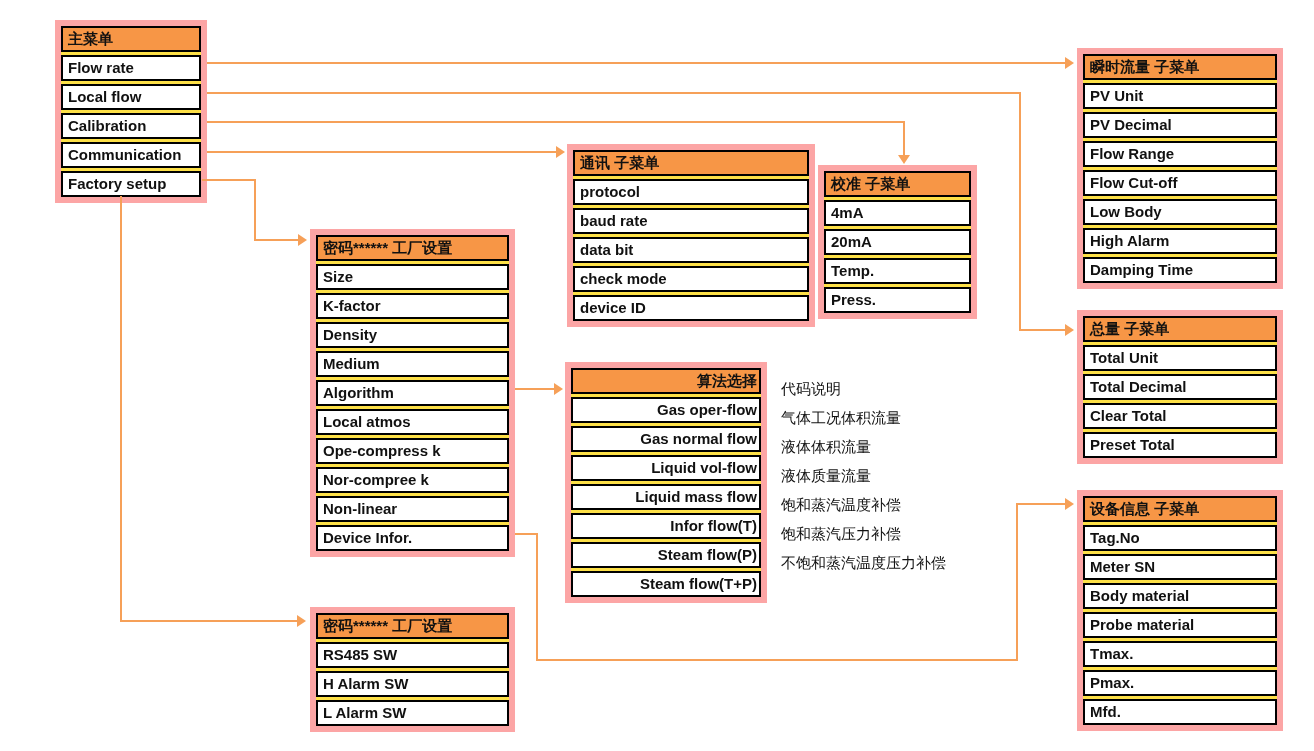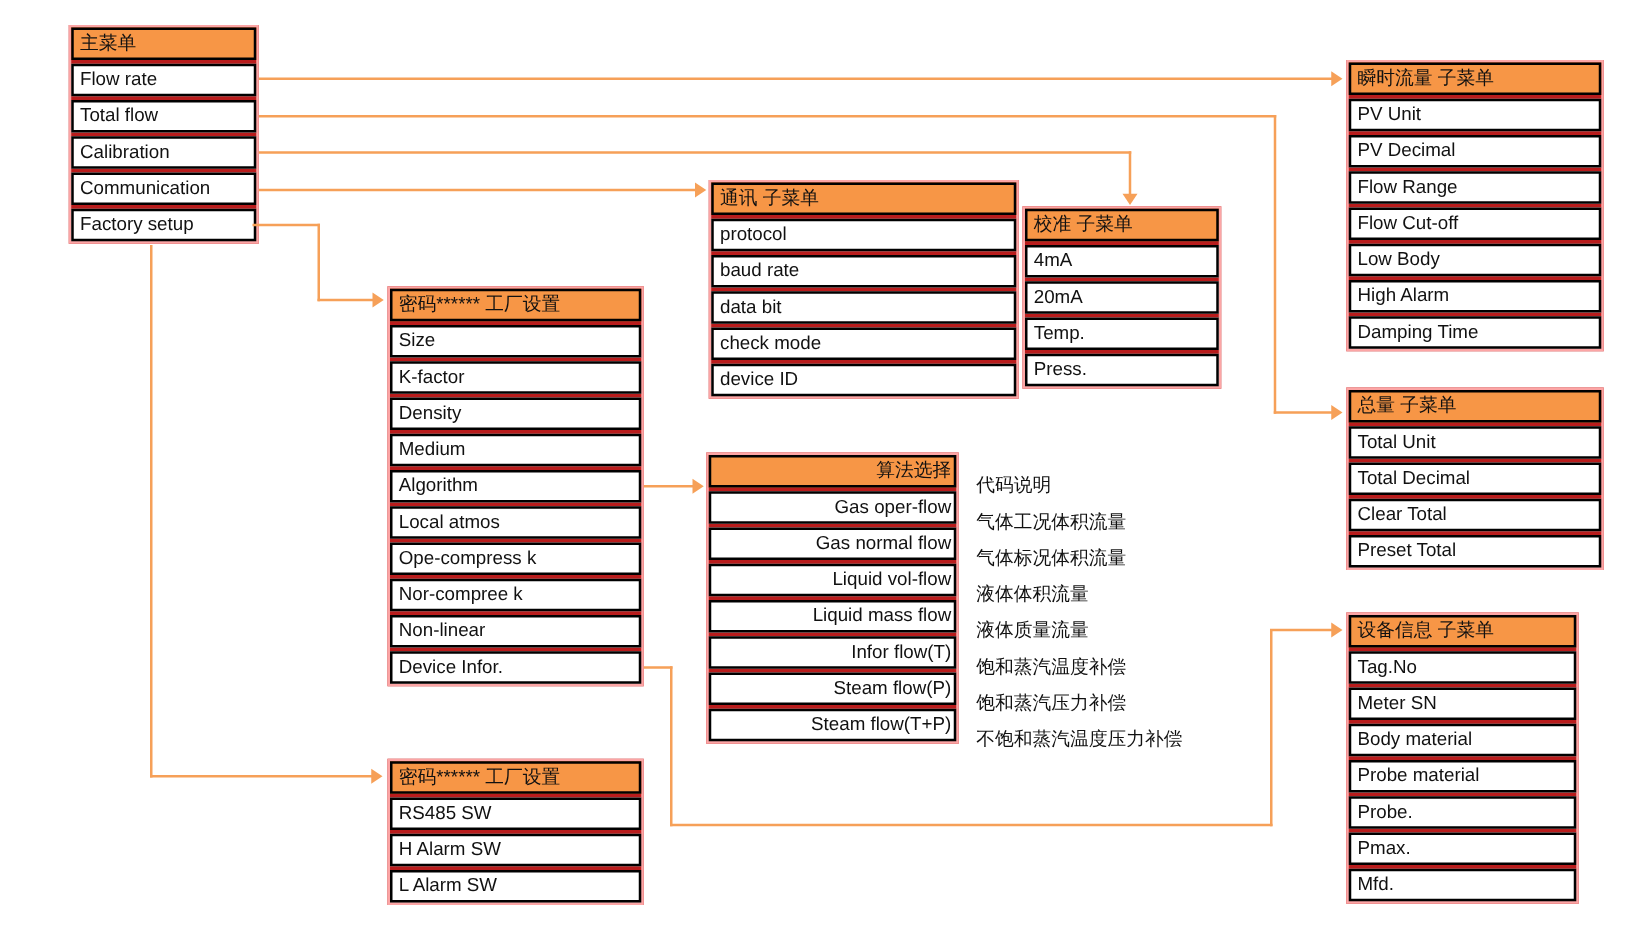--- a/index.html
+++ b/index.html
@@ -1,39 +1,39 @@
 <!DOCTYPE html>
 <html><head>
 <meta charset="utf-8">
 <style>
   html,body { margin:0; padding:0; background:#ffffff; }
   #canvas {
     position:relative; width:1314px; height:751px; background:#ffffff;
     font-family:"Liberation Sans","DejaVu Sans",sans-serif;
     font-size:15px; color:#111; overflow:hidden;
   }
-  .box { position:absolute; border:2px solid #fca5a5; background:#b91c1c; box-sizing:border-box; }
+  .box { position:absolute; border:6px solid #fca5a5; background:#fde047; box-sizing:border-box;font-weight:bold; }
   .cell {
     border:2px solid #000; height:26px; line-height:22px;
     padding:0 2px 0 5px; margin:3px 0 0 0; box-sizing:border-box;
     background:#fff; overflow:hidden; white-space:nowrap;
   }
   .cell:first-child { margin-top:0; }
   .cell.header { background:#F79646; }
 
   
   .b-main     { left:55px;   top:20px;  width:152px; }
   .b-factory  { left:310px;  top:229px; width:205px; }
   .b-factory2 { left:310px;  top:607px; width:205px; }
   .b-comm     { left:567px;  top:144px; width:248px; }
   .b-calib    { left:818px;  top:165px; width:159px; }
   .b-algo     { left:565px;  top:362px; width:202px;text-align:right; }
   .b-inst     { left:1077px; top:48px;  width:206px; }
   .b-total    { left:1077px; top:310px; width:206px; }
-  .b-device   { left:1077px; top:490px; width:186px; }
+  .b-device   { left:1077px; top:490px; width:206px; }
 
   
   .desc { position:absolute; left:781px; top:374px; width:270px; }
   .desc-row { height:29px; line-height:29px; white-space:nowrap; }
 
   
   .ln { position:absolute; background:#F6A058; }
   .ar { position:absolute; width:0; height:0;
         border-top:6px solid transparent; border-bottom:6px solid transparent;
         border-left:9px solid #F6A058; }
@@ -69,21 +69,21 @@
   .h5-ar{left:1065px;top:498px}
 </style>
 </head>
 <body>
 
 <div id="canvas">
 
   <div class="box b-main">
       <div class="cell header">主菜单</div>
       <div class="cell">Flow rate</div>
-      <div class="cell">Total flow</div>
+      <div class="cell">Local flow</div>
       <div class="cell">Calibration</div>
       <div class="cell">Communication</div>
       <div class="cell">Factory setup</div>
     </div>
   <div class="box b-factory">
       <div class="cell header">密码****** 工厂设置</div>
       <div class="cell">Size</div>
       <div class="cell">K-factor</div>
       <div class="cell">Density</div>
       <div class="cell">Medium</div>
@@ -141,29 +141,28 @@
       <div class="cell">Total Decimal</div>
       <div class="cell">Clear Total</div>
       <div class="cell">Preset Total</div>
     </div>
   <div class="box b-device">
       <div class="cell header">设备信息 子菜单</div>
       <div class="cell">Tag.No</div>
       <div class="cell">Meter SN</div>
       <div class="cell">Body material</div>
       <div class="cell">Probe material</div>
-      <div class="cell">Probe.</div>
+      <div class="cell">Tmax.</div>
       <div class="cell">Pmax.</div>
       <div class="cell">Mfd.</div>
     </div>
 
   <div class="desc">
       <div class="desc-row">代码说明</div>
       <div class="desc-row">气体工况体积流量</div>
-      <div class="desc-row">气体标况体积流量</div>
       <div class="desc-row">液体体积流量</div>
       <div class="desc-row">液体质量流量</div>
       <div class="desc-row">饱和蒸汽温度补偿</div>
       <div class="desc-row">饱和蒸汽压力补偿</div>
       <div class="desc-row">不饱和蒸汽温度压力补偿</div>
     </div>
 
   <div class="ln a1"></div>
   <div class="ar a1-ar"></div>
 

